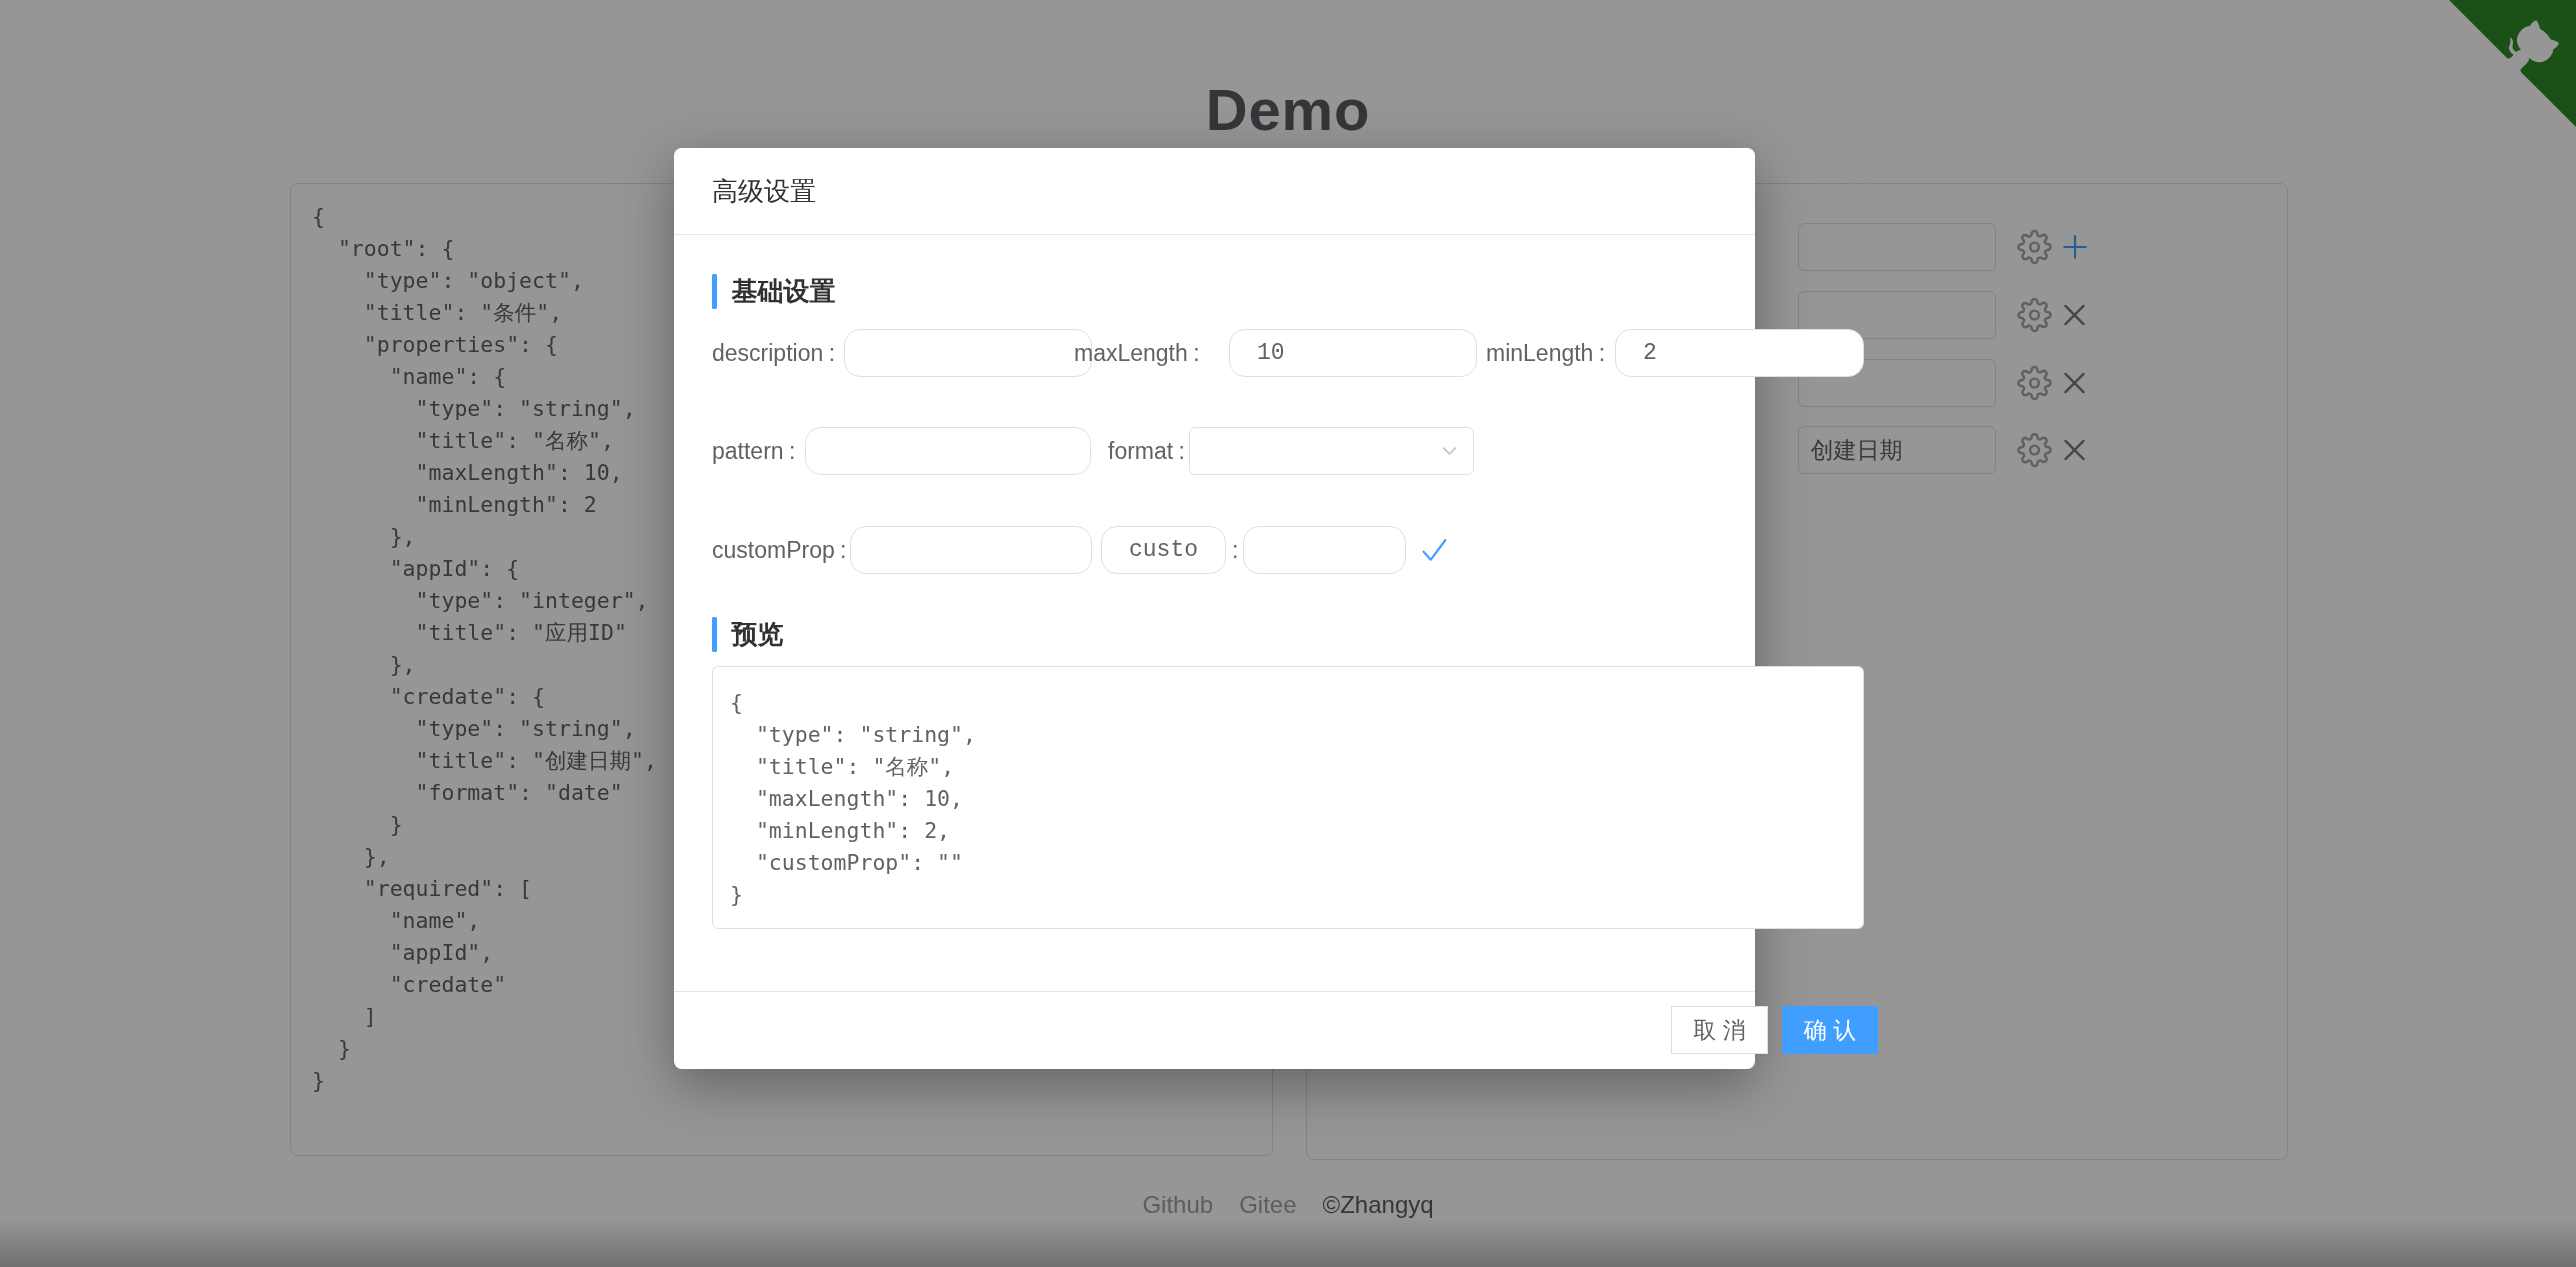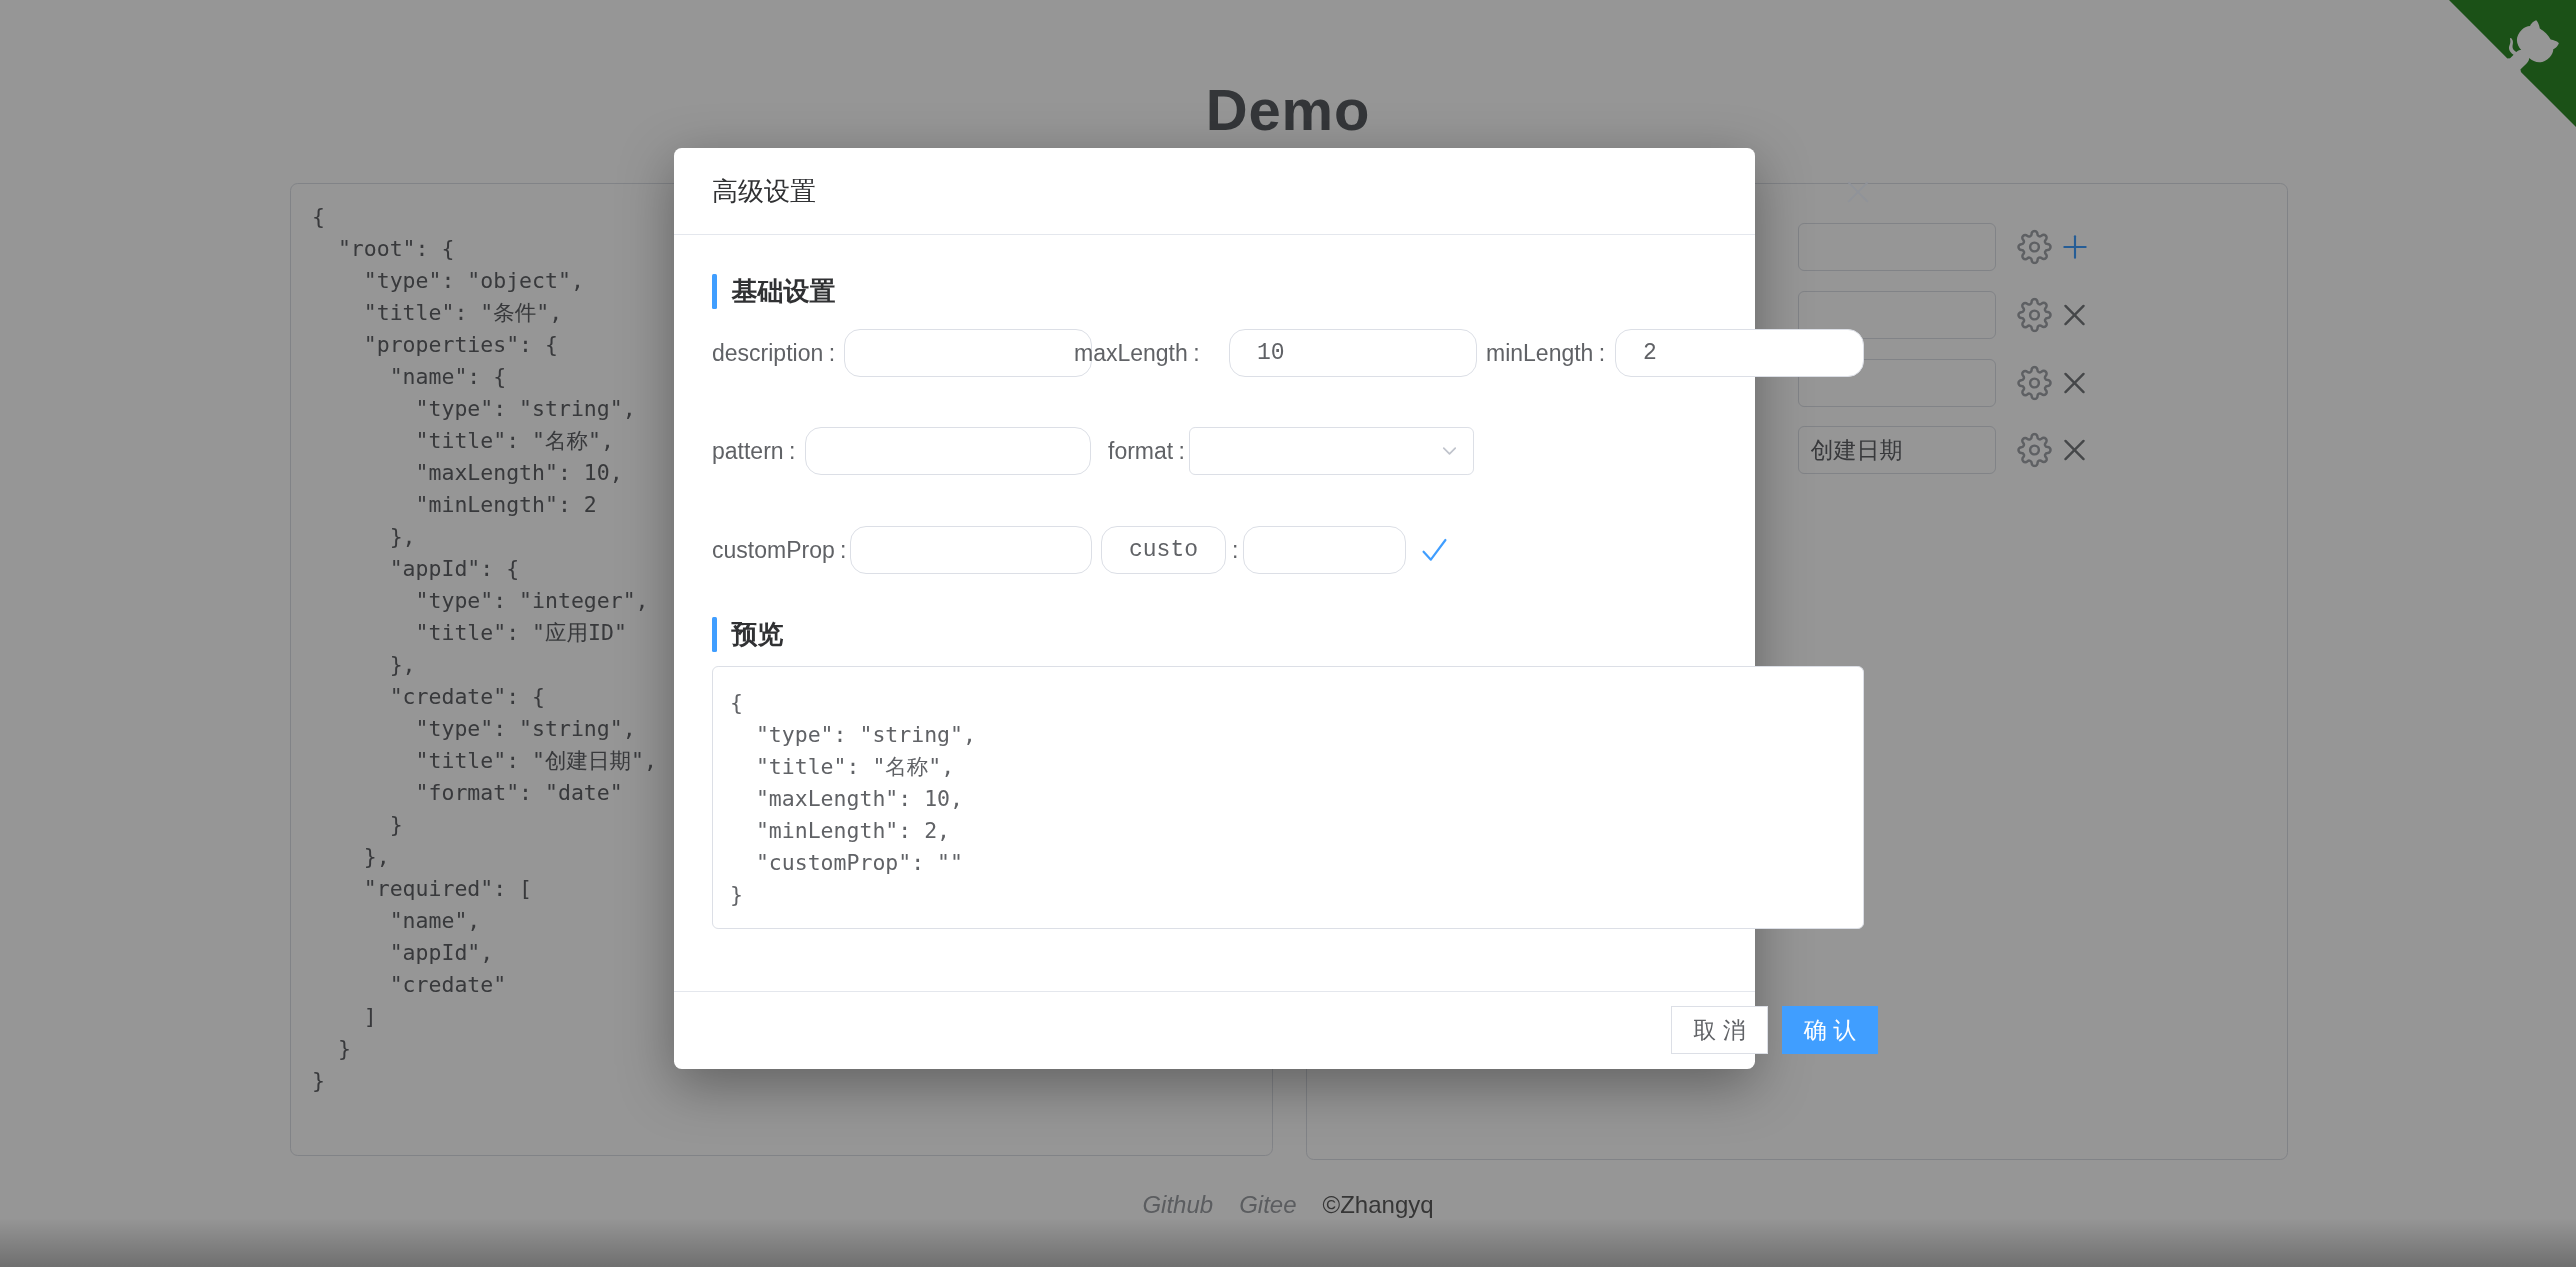--- a/index.html
+++ b/index.html
@@ -40,21 +40,21 @@
   .overlay{position:absolute;inset:0;background:rgba(0,0,0,0.41);z-index:5;}
   .bottom-shade{
     position:absolute;left:0;right:0;bottom:0;height:49px;z-index:6;
     background:linear-gradient(to bottom,rgba(0,0,0,0),rgba(0,0,0,0.26));
   }
   
   .footer{
     position:absolute;top:1191px;left:0;width:100%;display:flex;gap:26px;
     justify-content:center;align-items:center;font-size:24px;z-index:1;
   }
-  .footer a{color:#9b9ea3;text-decoration:none;cursor:pointer;font-style:italic;}
+  .footer a{color:#9b9ea3;text-decoration:none;cursor:pointer;}
   .footer .copyright{color:#5d5d5d;}
   
   .modal{
     position:absolute;left:674px;top:148px;width:1081px;height:921px;background:#fff;
     border-radius:7.7px;box-shadow:0 15.3px 54px rgba(0,0,0,.35);z-index:10;box-sizing:border-box;
   }
   .modal-header{position:absolute;left:0;top:0;width:100%;height:87px;border-bottom:1.5px solid #e4e7ed;box-sizing:border-box;}
   .modal-title{position:absolute;left:38px;top:0;line-height:86px;font-size:26px;font-weight:500;color:#303133;}
   .modal-close{position:absolute;left:1168px;top:28px;width:32px;height:32px;cursor:pointer;line-height:0;}
   .section-title{position:absolute;left:38px;height:35px;display:flex;align-items:center;}

